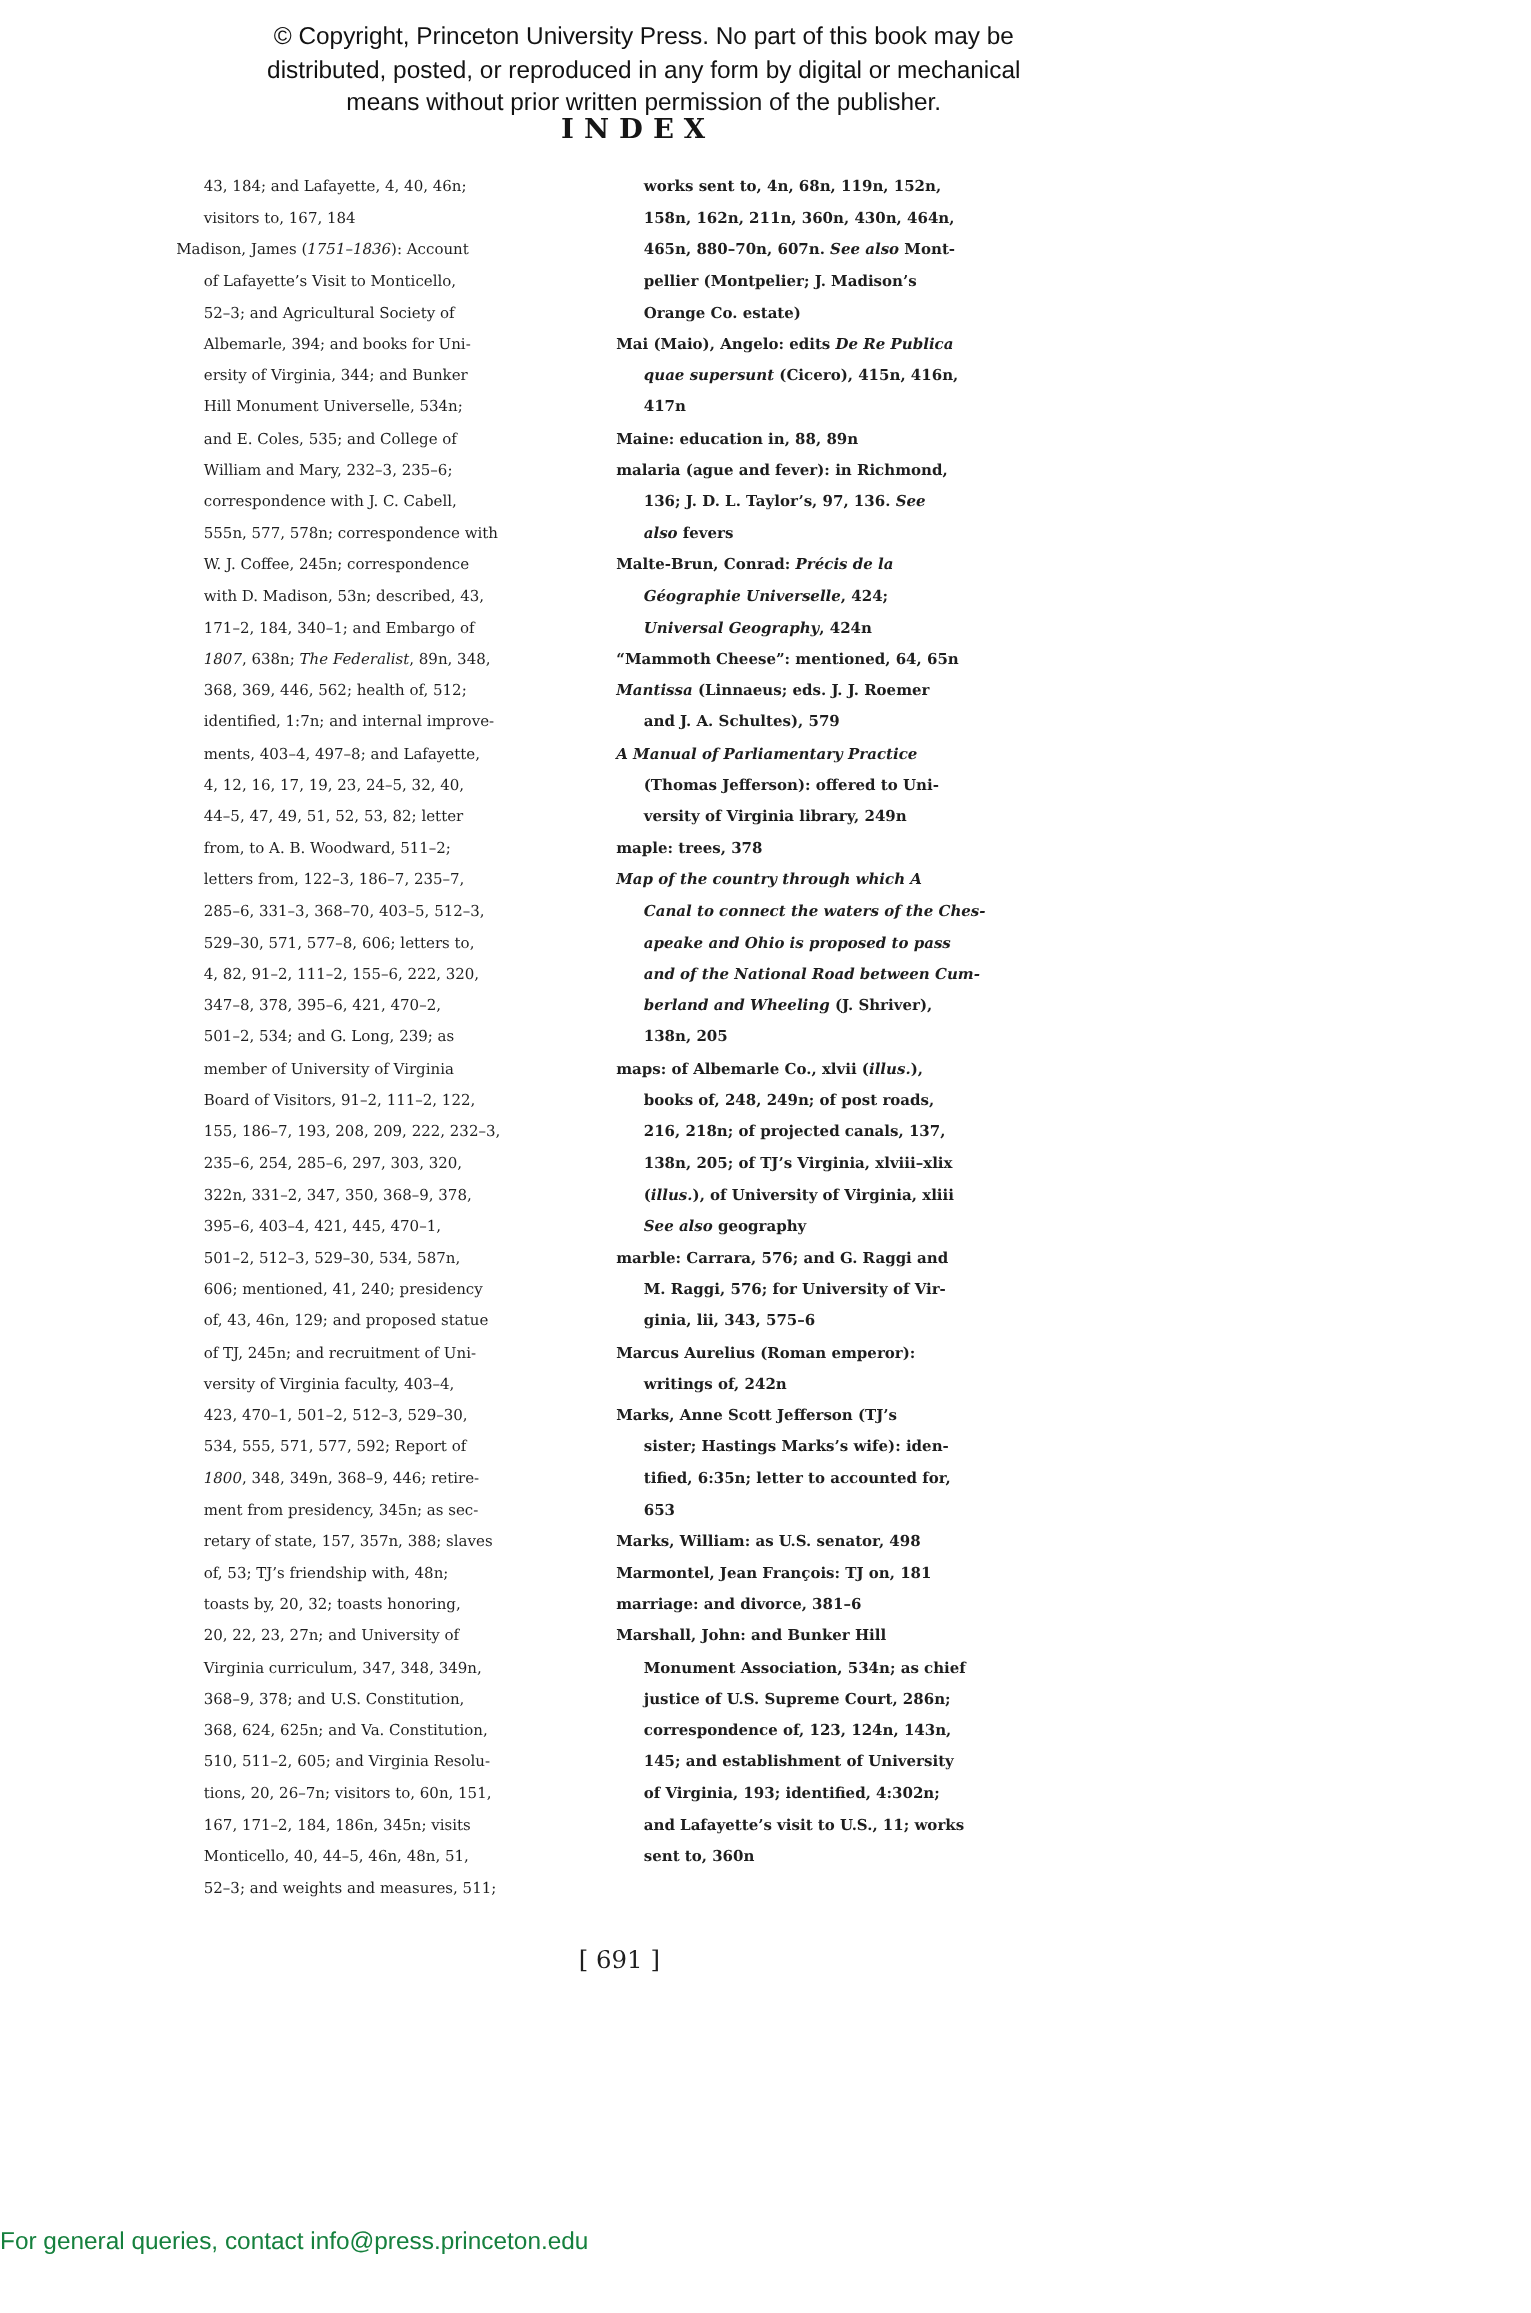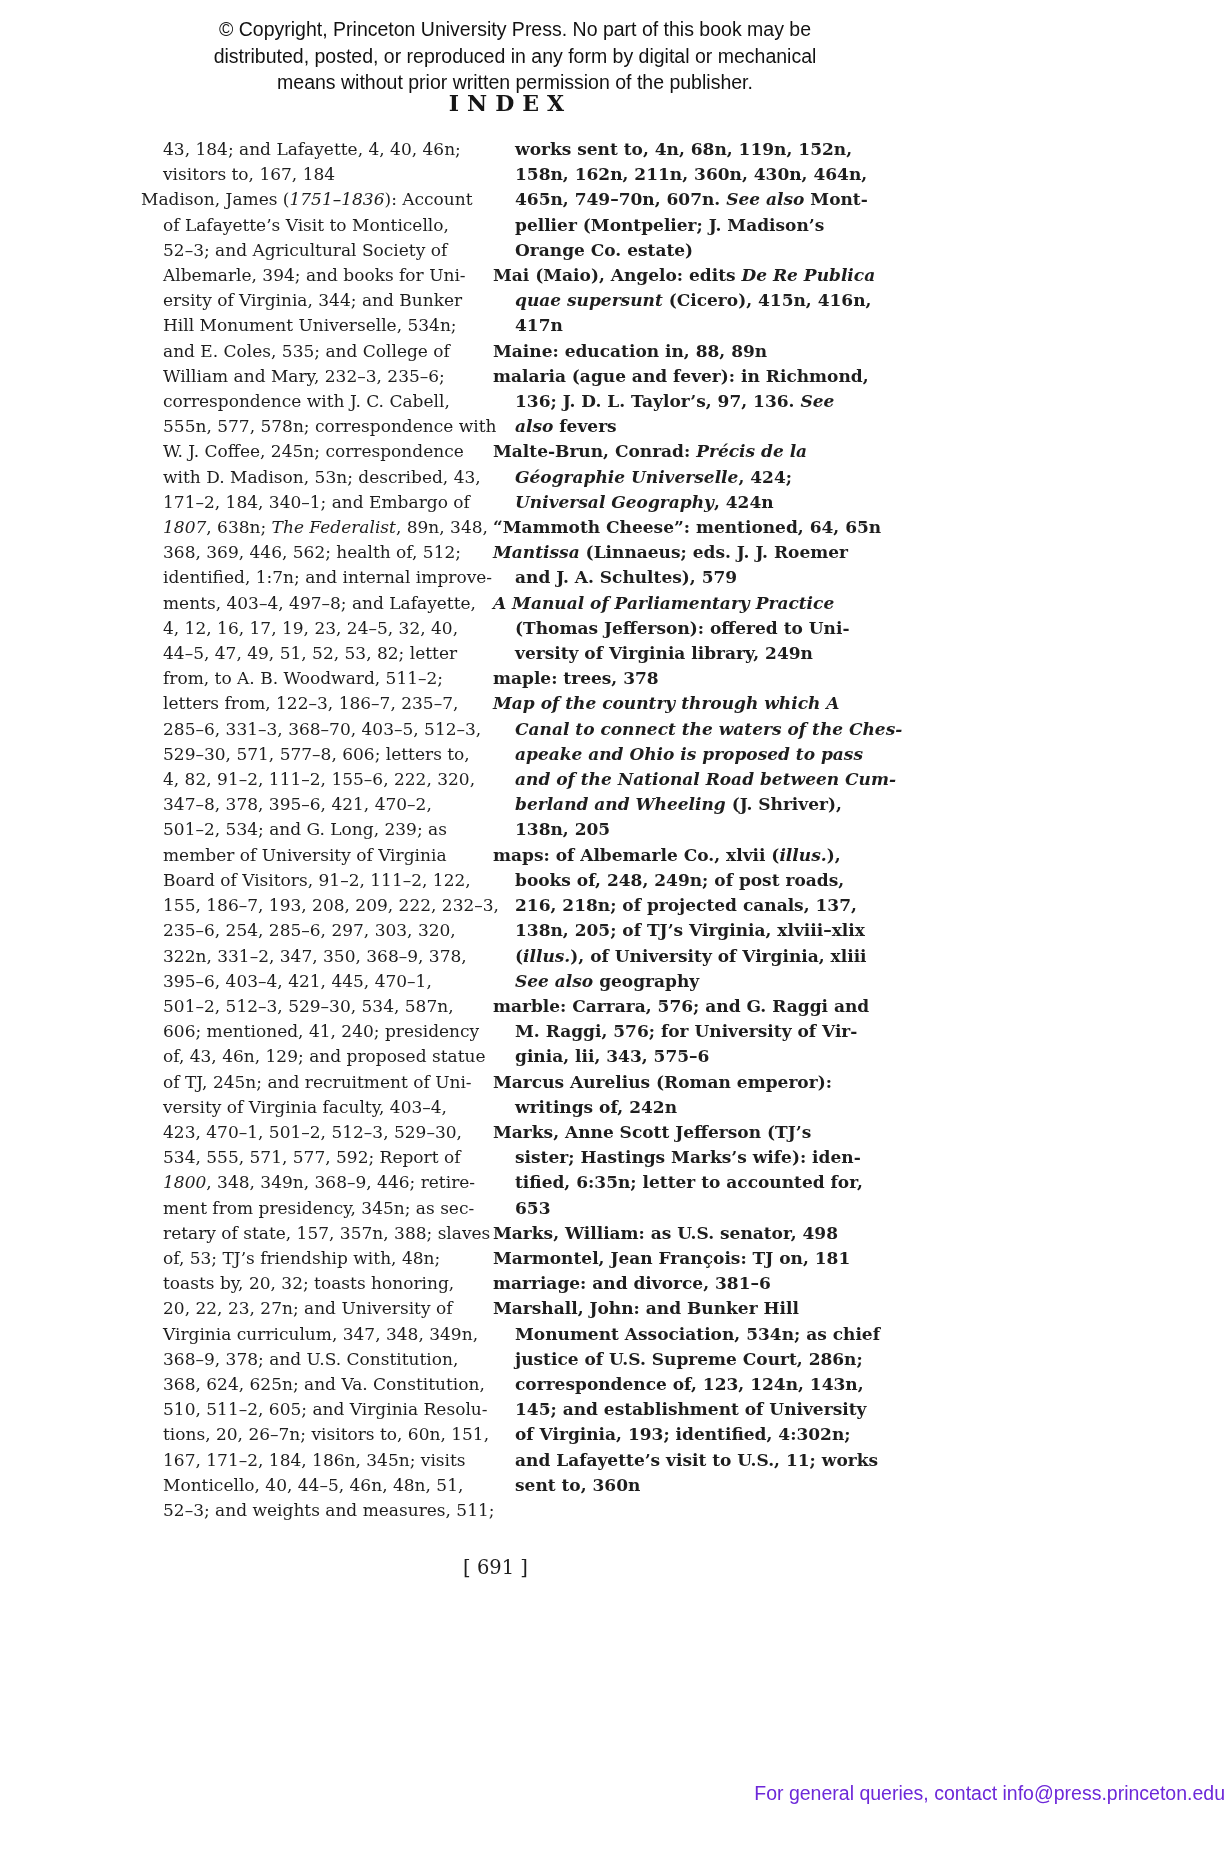--- a/index.html
+++ b/index.html
@@ -21,34 +21,34 @@
     position:absolute; top:90px; left:140px; width:733px; margin:0;
     text-align:center;
     font-size:22px; font-weight:bold;
     letter-spacing:8px; text-indent:8px;
     color:#161616;
   }
   .columns {
     position:absolute; top:137px; left:141px; width:740px;
     display:flex; align-items:flex-start;
   }
-  .col { width:352px; font-size:17px; line-height:25.2px; }
+  .col { width:352px; font-size:12px; line-height:25.2px; }
   .col-right { width:374px;font-weight:bold; }
   .line { white-space:nowrap; }
   .line.cont { padding-left:22px; }
   .it { font-style:italic; }
   .page-number {
     position:absolute; top:1556px; left:129px; width:733px;
     text-align:center; font-size:19.5px; color:#1e1e1e;
   }
   .footer {
     position:absolute; top:1782px; left:0; width:1225px;
-    text-align:right;
+    text-align:left;
     font-family:"Liberation Sans", sans-serif;
-    font-size:19.5px; color:#6d28d9;
+    font-size:19.5px; color:#15803d;
   }
 </style>
 </head>
 <body>
 
 <div class="page">
   <div class="copyright">
     <div>© Copyright, Princeton University Press. No part of this book may be</div>
     <div>distributed, posted, or reproduced in any form by digital or mechanical</div>
     <div>means without prior written permission of the publisher.</div>
@@ -110,21 +110,21 @@
         <div class="line cont"><span>368, 624, 625n; and Va. Constitution,</span></div>
         <div class="line cont"><span>510, 511–2, 605; and Virginia Resolu-</span></div>
         <div class="line cont"><span>tions, 20, 26–7n; visitors to, 60n, 151,</span></div>
         <div class="line cont"><span>167, 171–2, 184, 186n, 345n; visits</span></div>
         <div class="line cont"><span>Monticello, 40, 44–5, 46n, 48n, 51,</span></div>
         <div class="line cont"><span>52–3; and weights and measures, 511;</span></div>
       </div>
     <div class="col col-right">
         <div class="line cont"><span>works sent to, 4n, 68n, 119n, 152n,</span></div>
         <div class="line cont"><span>158n, 162n, 211n, 360n, 430n, 464n,</span></div>
-        <div class="line cont"><span>465n, 749–70n, 607n. </span><span class="it">See also</span><span> Mont-</span></div>
+        <div class="line cont"><span>465n, 880–70n, 607n. </span><span class="it">See also</span><span> Mont-</span></div>
         <div class="line cont"><span>pellier (Montpelier; J. Madison’s</span></div>
         <div class="line cont"><span>Orange Co. estate)</span></div>
         <div class="line"><span>Mai (Maio), Angelo: edits </span><span class="it">De Re Publica</span></div>
         <div class="line cont"><span class="it">quae supersunt</span><span> (Cicero), 415n, 416n,</span></div>
         <div class="line cont"><span>417n</span></div>
         <div class="line"><span>Maine: education in, 88, 89n</span></div>
         <div class="line"><span>malaria (ague and fever): in Richmond,</span></div>
         <div class="line cont"><span>136; J. D. L. Taylor’s, 97, 136. </span><span class="it">See</span></div>
         <div class="line cont"><span class="it">also</span><span> fevers</span></div>
         <div class="line"><span>Malte-Brun, Conrad: </span><span class="it">Précis de la</span></div>

